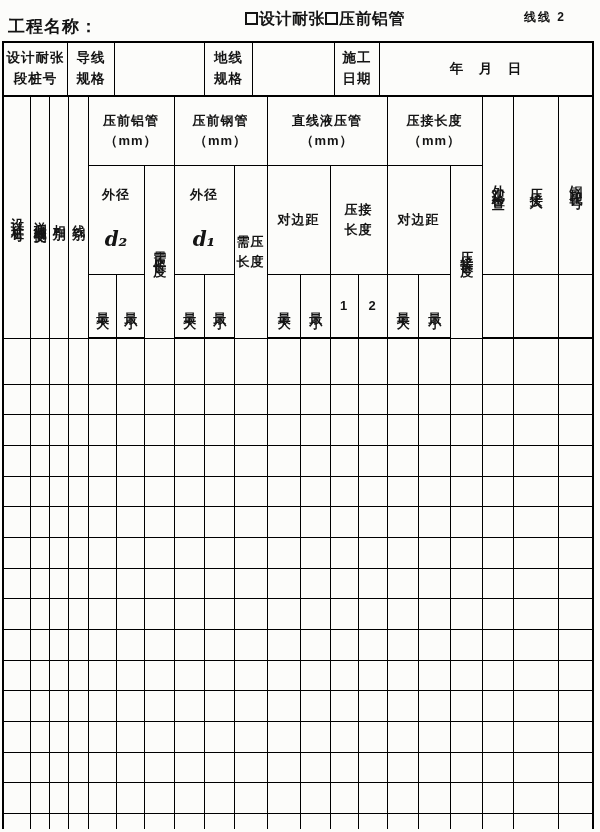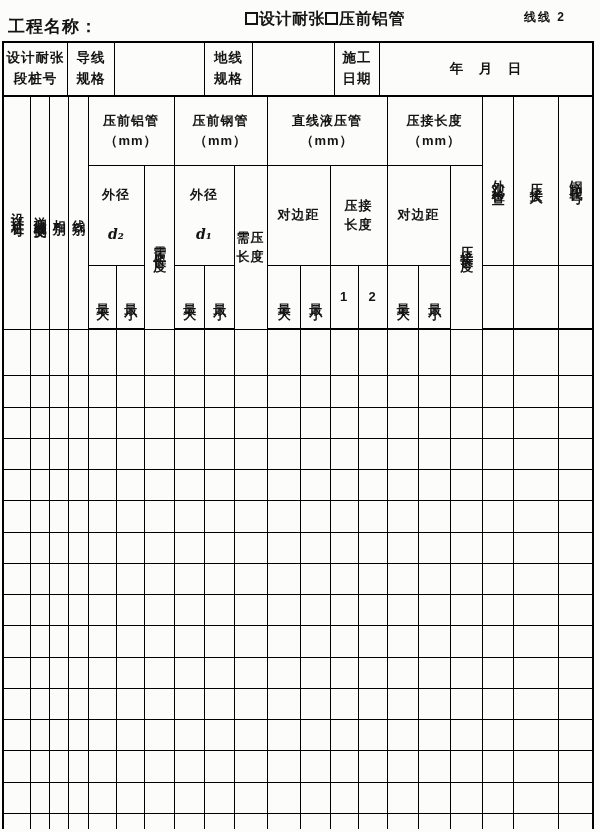--- a/index.html
+++ b/index.html
@@ -46,21 +46,21 @@
   tr.hrow-b { height:68px; }
   tr.hrow-c { height:65px;padding-left:12px; }
   tr.hrow-d { height:64px; }
   tr.hrow-d th { border-bottom:2px solid #000; }
   .vtxt {
     writing-mode:vertical-rl; text-orientation:upright;
     display:inline-block; letter-spacing:4px; line-height:1.1;
   }
   .vtxt.tight { letter-spacing:2px; }
   .blk { display:block; }
-  .dline { font-family:"DejaVu Serif","Liberation Serif",serif; font-style:italic; font-size:14px; letter-spacing:0; }
+  .dline { font-family:"DejaVu Serif","Liberation Serif",serif; font-style:italic; font-size:20px; letter-spacing:0; }
   tbody td { background:#fcfcfa; }
 </style>
 </head>
 <body>
 
 <div class="page">
 
   <div class="title-row">
     <span class="t-label">工程名称：</span>
     <span class="t-options">

